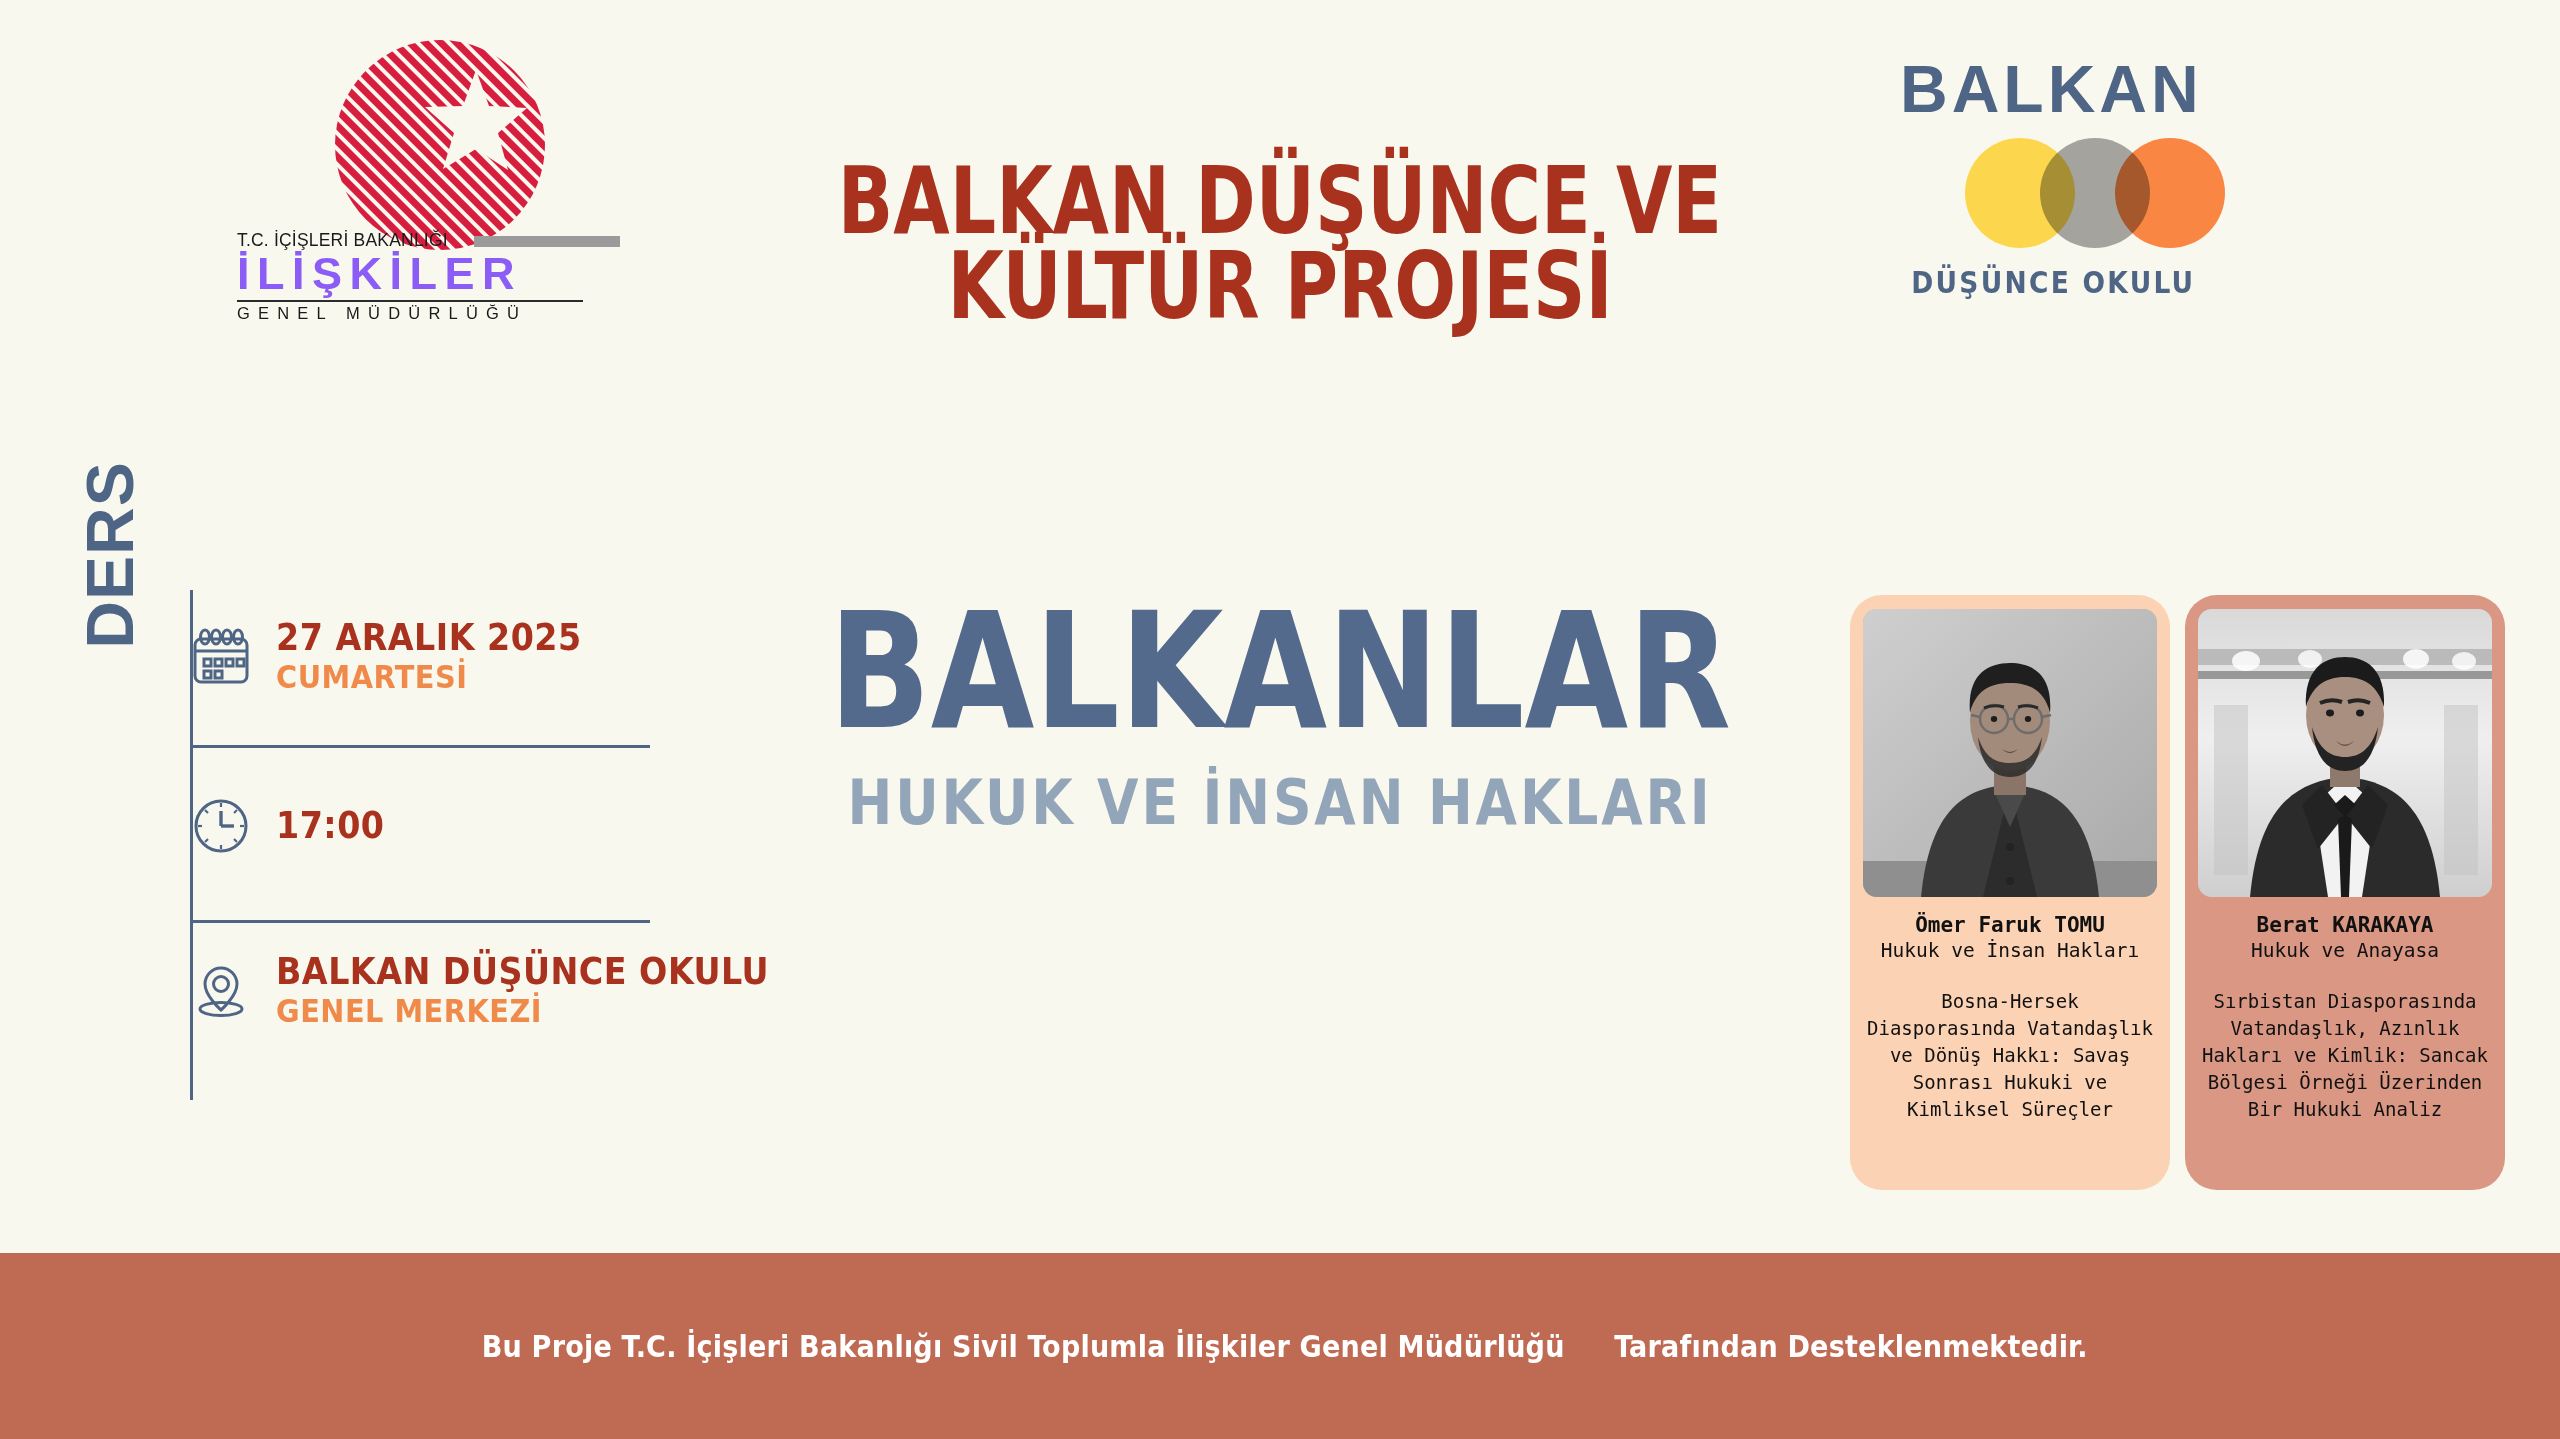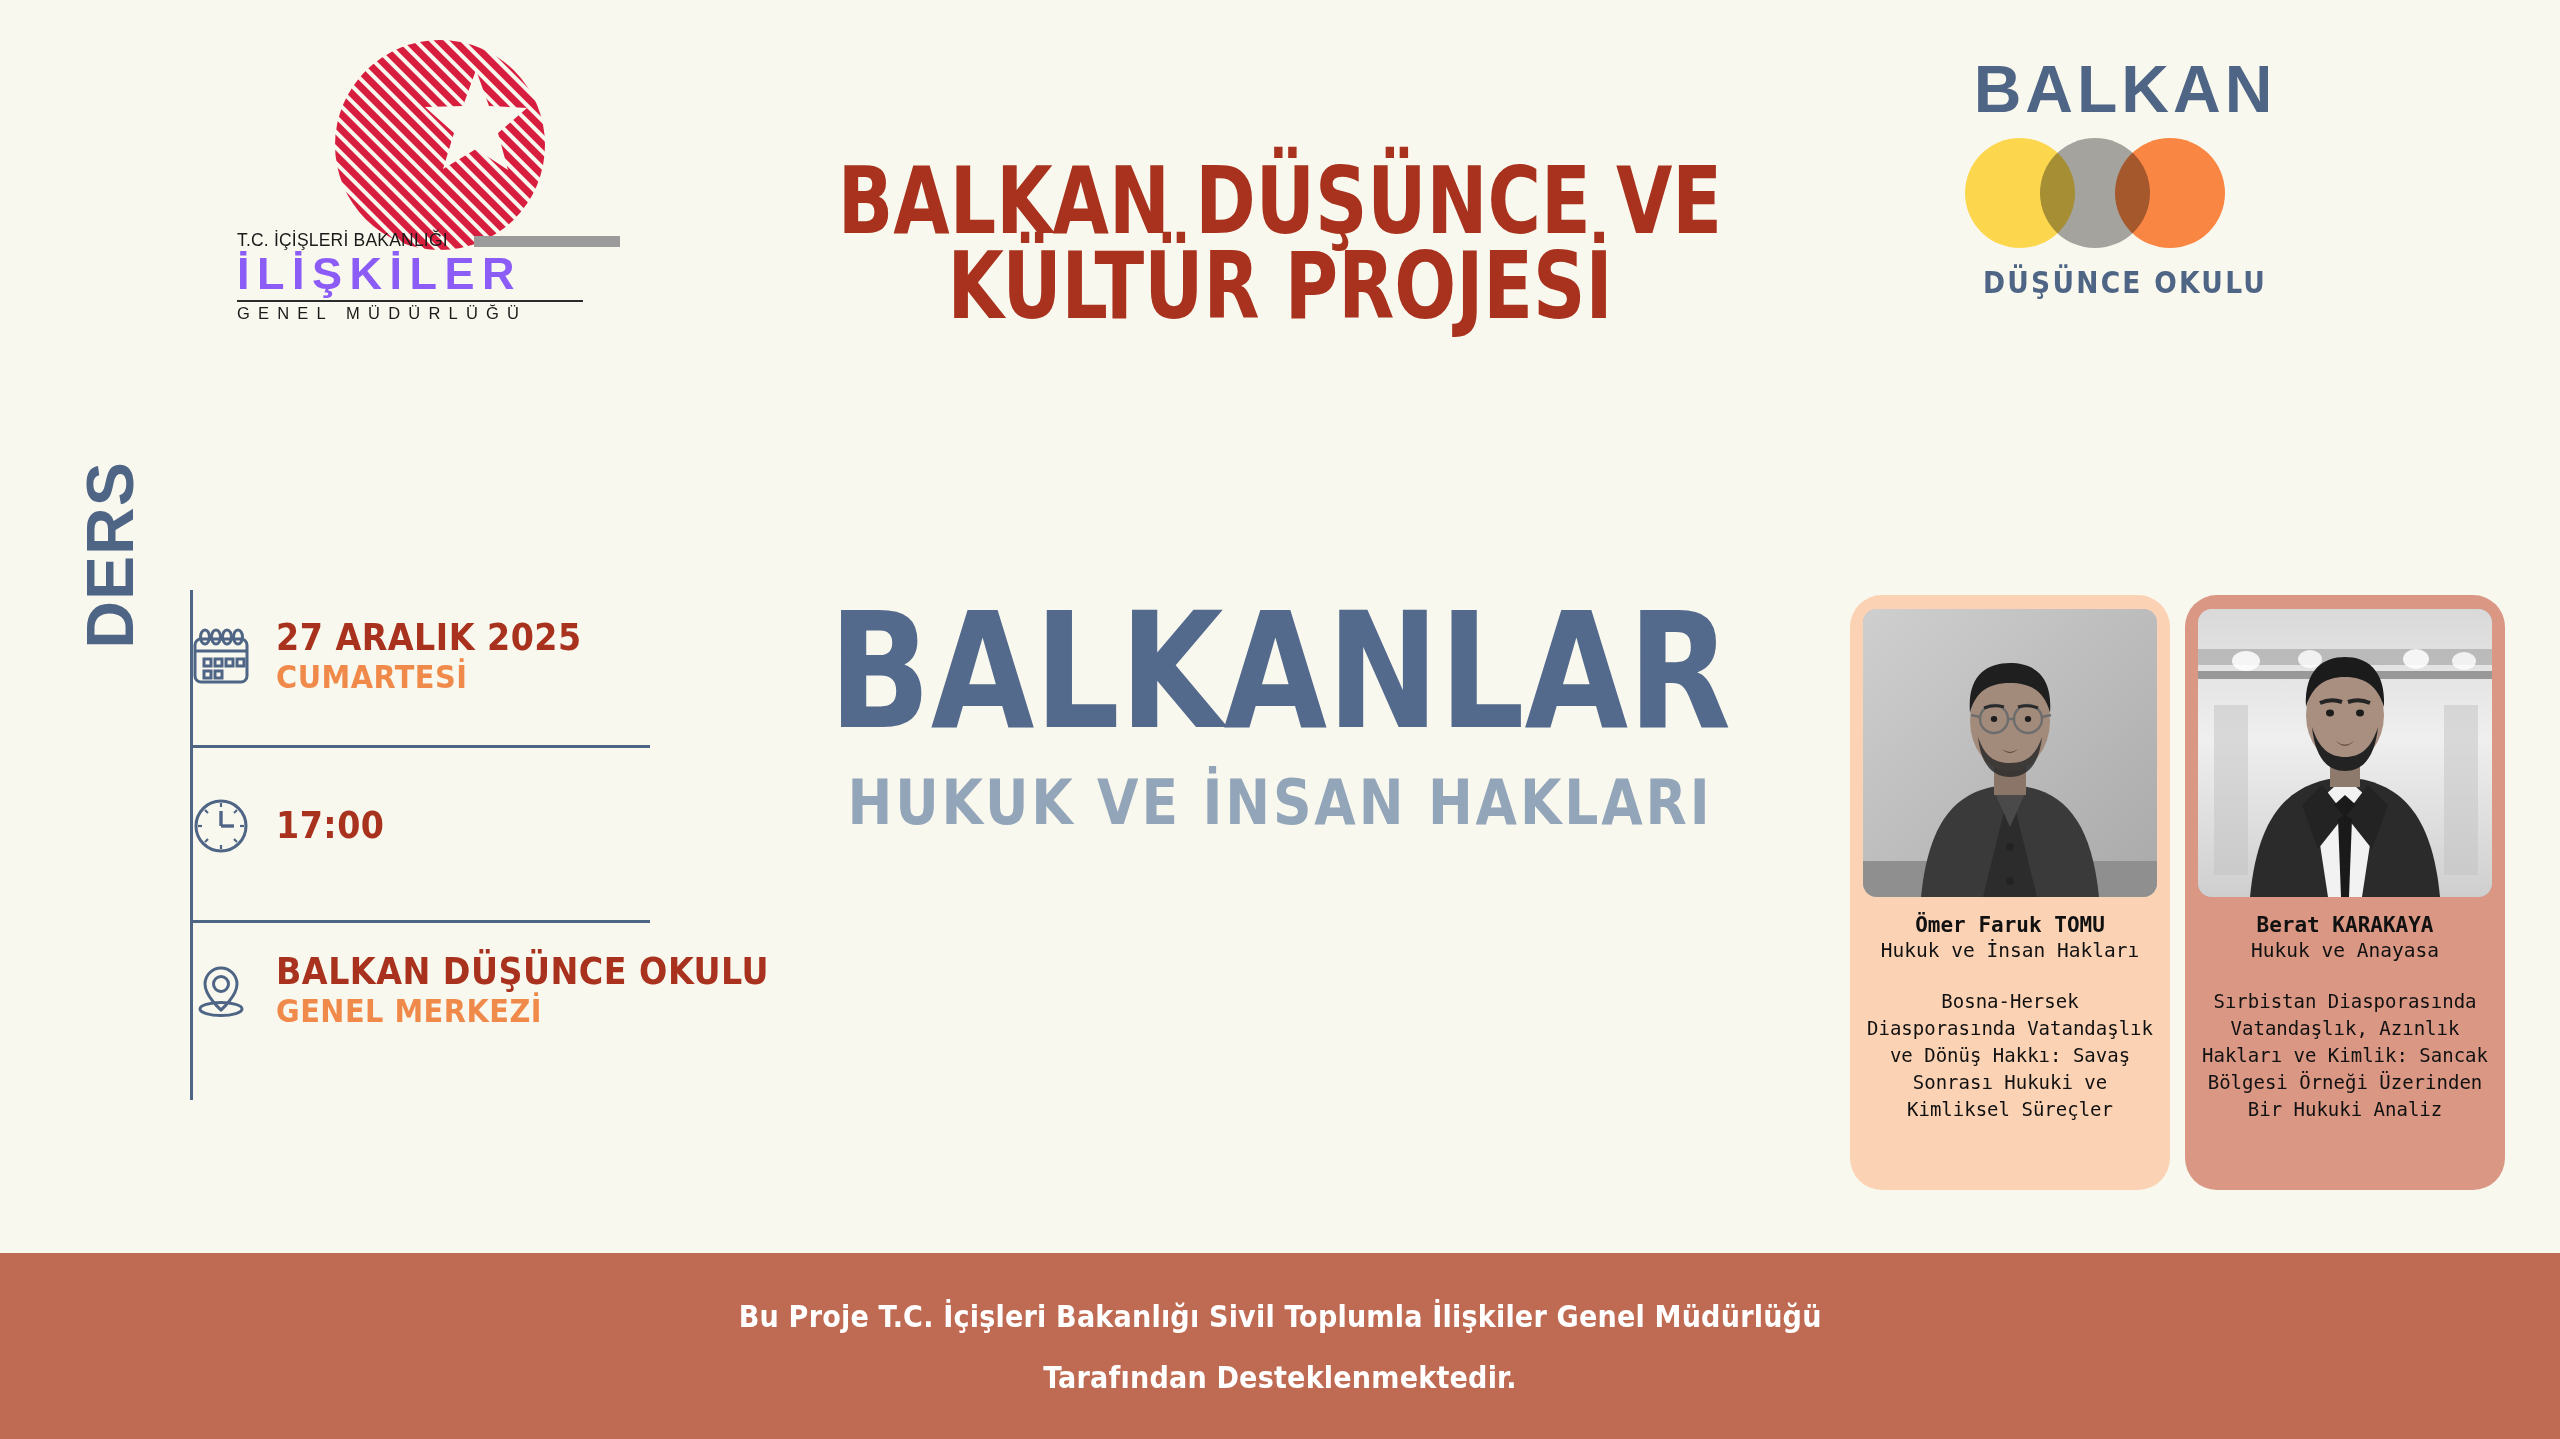--- a/index.html
+++ b/index.html
@@ -60,21 +60,20 @@
     color:#A8321E;
     letter-spacing:0px;
     transform:scaleX(0.88);
     transform-origin:center;
     white-space:nowrap;
   }
 
   
   #balkan-logo{
     position:absolute; left:1900px; top:50px; width:450px; height:270px;
-    text-align:center;
   }
   #balkan-logo .bl-word{
     font-size:66px; font-weight:700; color:#4F6585; letter-spacing:4px;
     line-height:1; margin-top:6px;
   }
   #balkan-venn{
     position:relative; width:320px; height:110px; margin:16px auto 0 auto;
   }
   #balkan-venn .c{ position:absolute; top:0; width:110px; height:110px; border-radius:50%; }
   #balkan-venn .c1{ left:0px;   background:#FCD74E; }
@@ -157,21 +156,21 @@
     font-size:19px; font-weight:400; color:#111; line-height:1.42;
     margin-top:26px; text-align:center; padding:0 2px;
   }
 
   
   .pf{ position:absolute; inset:0; }
 
   
   #footer{
     position:absolute; left:0; top:1253px; width:2560px; height:186px;
-    background:#BF6A52; display:flex; flex-direction:column;
+    background:#BF6A52; display:flex; flex-direction:row;
     align-items:center; justify-content:center; gap:25px;
   }
   #footer .fl{
     font-family:"DejaVu Sans Condensed","Liberation Sans Narrow","Liberation Sans", sans-serif;
     color:#fff; font-size:31px; font-weight:700; letter-spacing:.2px;
     transform:scaleX(0.97);
   }
 </style>
 </head>
 <body>

